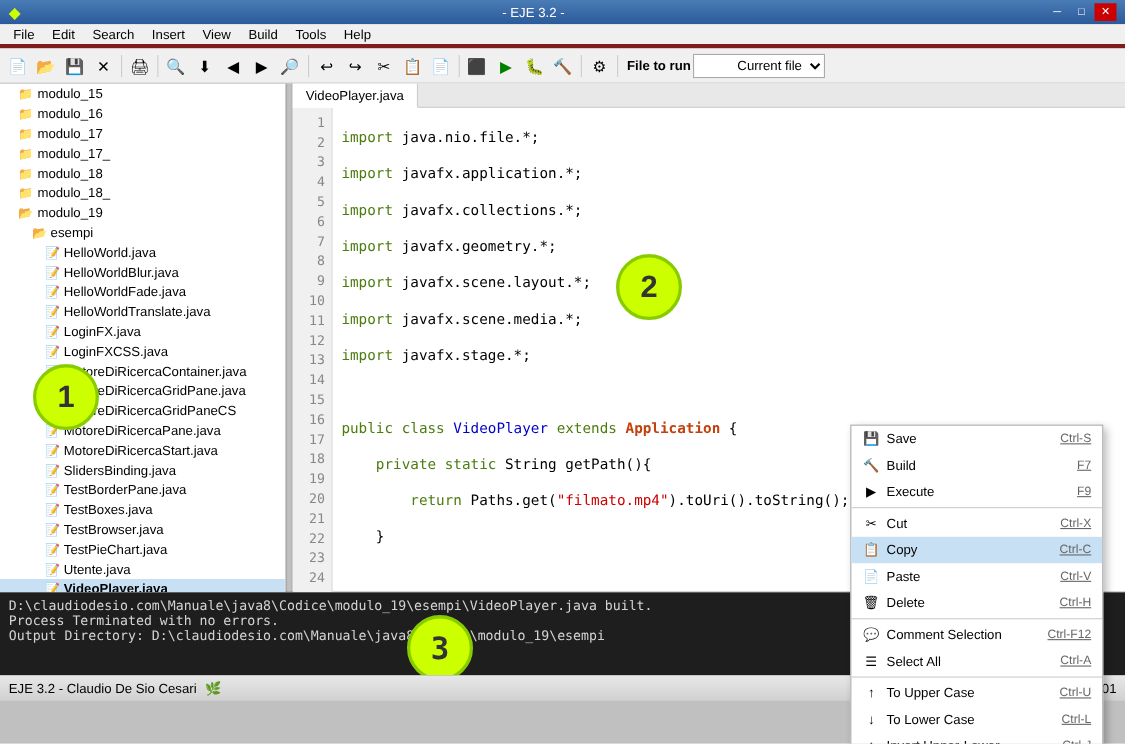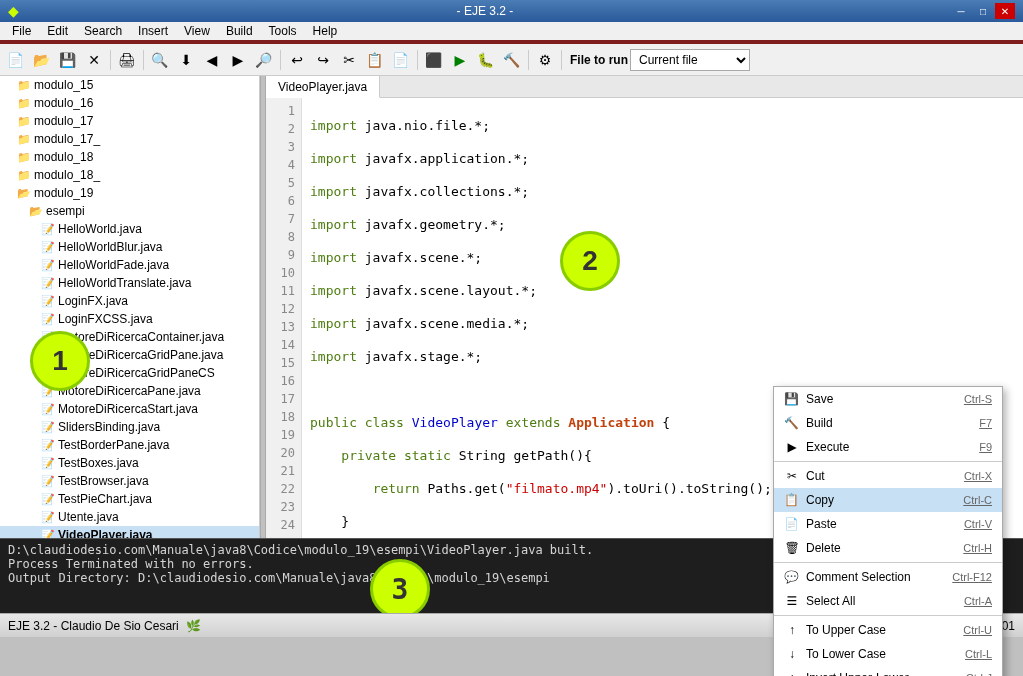--- a/index.html
+++ b/index.html
@@ -15,21 +15,21 @@
 
     
     #menubar { background: #f0f0f0; border-bottom: 4px solid #7f1d1d; height: 22px; display: flex; align-items: center; padding: 0 4px; }
     .menu-item { padding: 2px 8px; cursor: pointer; font-size: 12px; }
 
     
     #toolbar { background: #f0f0f0; border-bottom: 1px solid #ccc; height: 32px; display: flex; align-items: center; padding: 2px 4px; gap: 2px; }
     .tb-btn { width: 24px; height: 24px; display: flex; align-items: center; justify-content: center; border: 1px solid transparent; cursor: pointer; font-size: 14px; border-radius: 2px; }
     .tb-sep { width: 1px; height: 20px; background: #ccc; margin: 0 2px; }
     .tb-label { font-size: 12px; margin-left: 4px; font-weight: bold; }
-    .tb-select { height: 22px; border: 1px solid #aaa; background: white; font-size: 12px; padding: 0 4px; min-width: 120px; }
+    .tb-select { height: 22px; border: 1px solid #aaa; background: white; font-size: 12px; padding: 0 4px; min-width: 120px; text-align: right; }
 
     
     #main { display: flex; height: calc(676px - 22px - 22px - 32px - 28px - 24px); }
 
     
     #sidebar { width: 260px; min-width: 260px; background: white; border-right: 1px solid #ccc; overflow-y: auto; overflow-x: hidden; position: relative; }
     .tree-item { display: flex; align-items: center; padding: 1px 0; cursor: pointer; white-space: nowrap; font-size: 12px; padding-left: 4px; }
     .tree-item.selected { background: #c8e0f4; }
     .tree-icon { width: 16px; height: 16px; margin-right: 2px; display: inline-flex; align-items: center; justify-content: center; font-size: 11px; flex-shrink: 0; }
     .folder-icon { color: #e8a000; }
@@ -209,21 +209,20 @@
           <div class="ln">23</div>
           <div class="ln">24</div>
           <div class="ln">25</div>
 
         </div>
         <div id="code-content">
 <div class="ln"><span class="kw">import</span> java.nio.file.*;</div>
 <div class="ln"><span class="kw">import</span> javafx.application.*;</div>
 <div class="ln"><span class="kw">import</span> javafx.collections.*;</div>
 <div class="ln"><span class="kw">import</span> javafx.geometry.*;</div>
-<div class="ln"><span class="kw">import</span> javafx.scene.*;</div>
 <div class="ln"><span class="kw">import</span> javafx.scene.layout.*;</div>
 <div class="ln"><span class="kw">import</span> javafx.scene.media.*;</div>
 <div class="ln"><span class="kw">import</span> javafx.stage.*;</div>
 <div class="ln">&nbsp;</div>
 <div class="ln"><span class="kw">public</span> <span class="kw">class</span> <span class="cls">VideoPlayer</span> <span class="kw">extends</span> <span class="kw2">Application</span> {</div>
 <div class="ln">&nbsp;&nbsp;&nbsp;&nbsp;<span class="kw">private</span> <span class="kw">static</span> String getPath(){</div>
 <div class="ln">&nbsp;&nbsp;&nbsp;&nbsp;&nbsp;&nbsp;&nbsp;&nbsp;<span class="kw">return</span> Paths.get(<span class="str">"filmato.mp4"</span>).toUri().toString();</div>
 <div class="ln">&nbsp;&nbsp;&nbsp;&nbsp;}</div>
 
 

